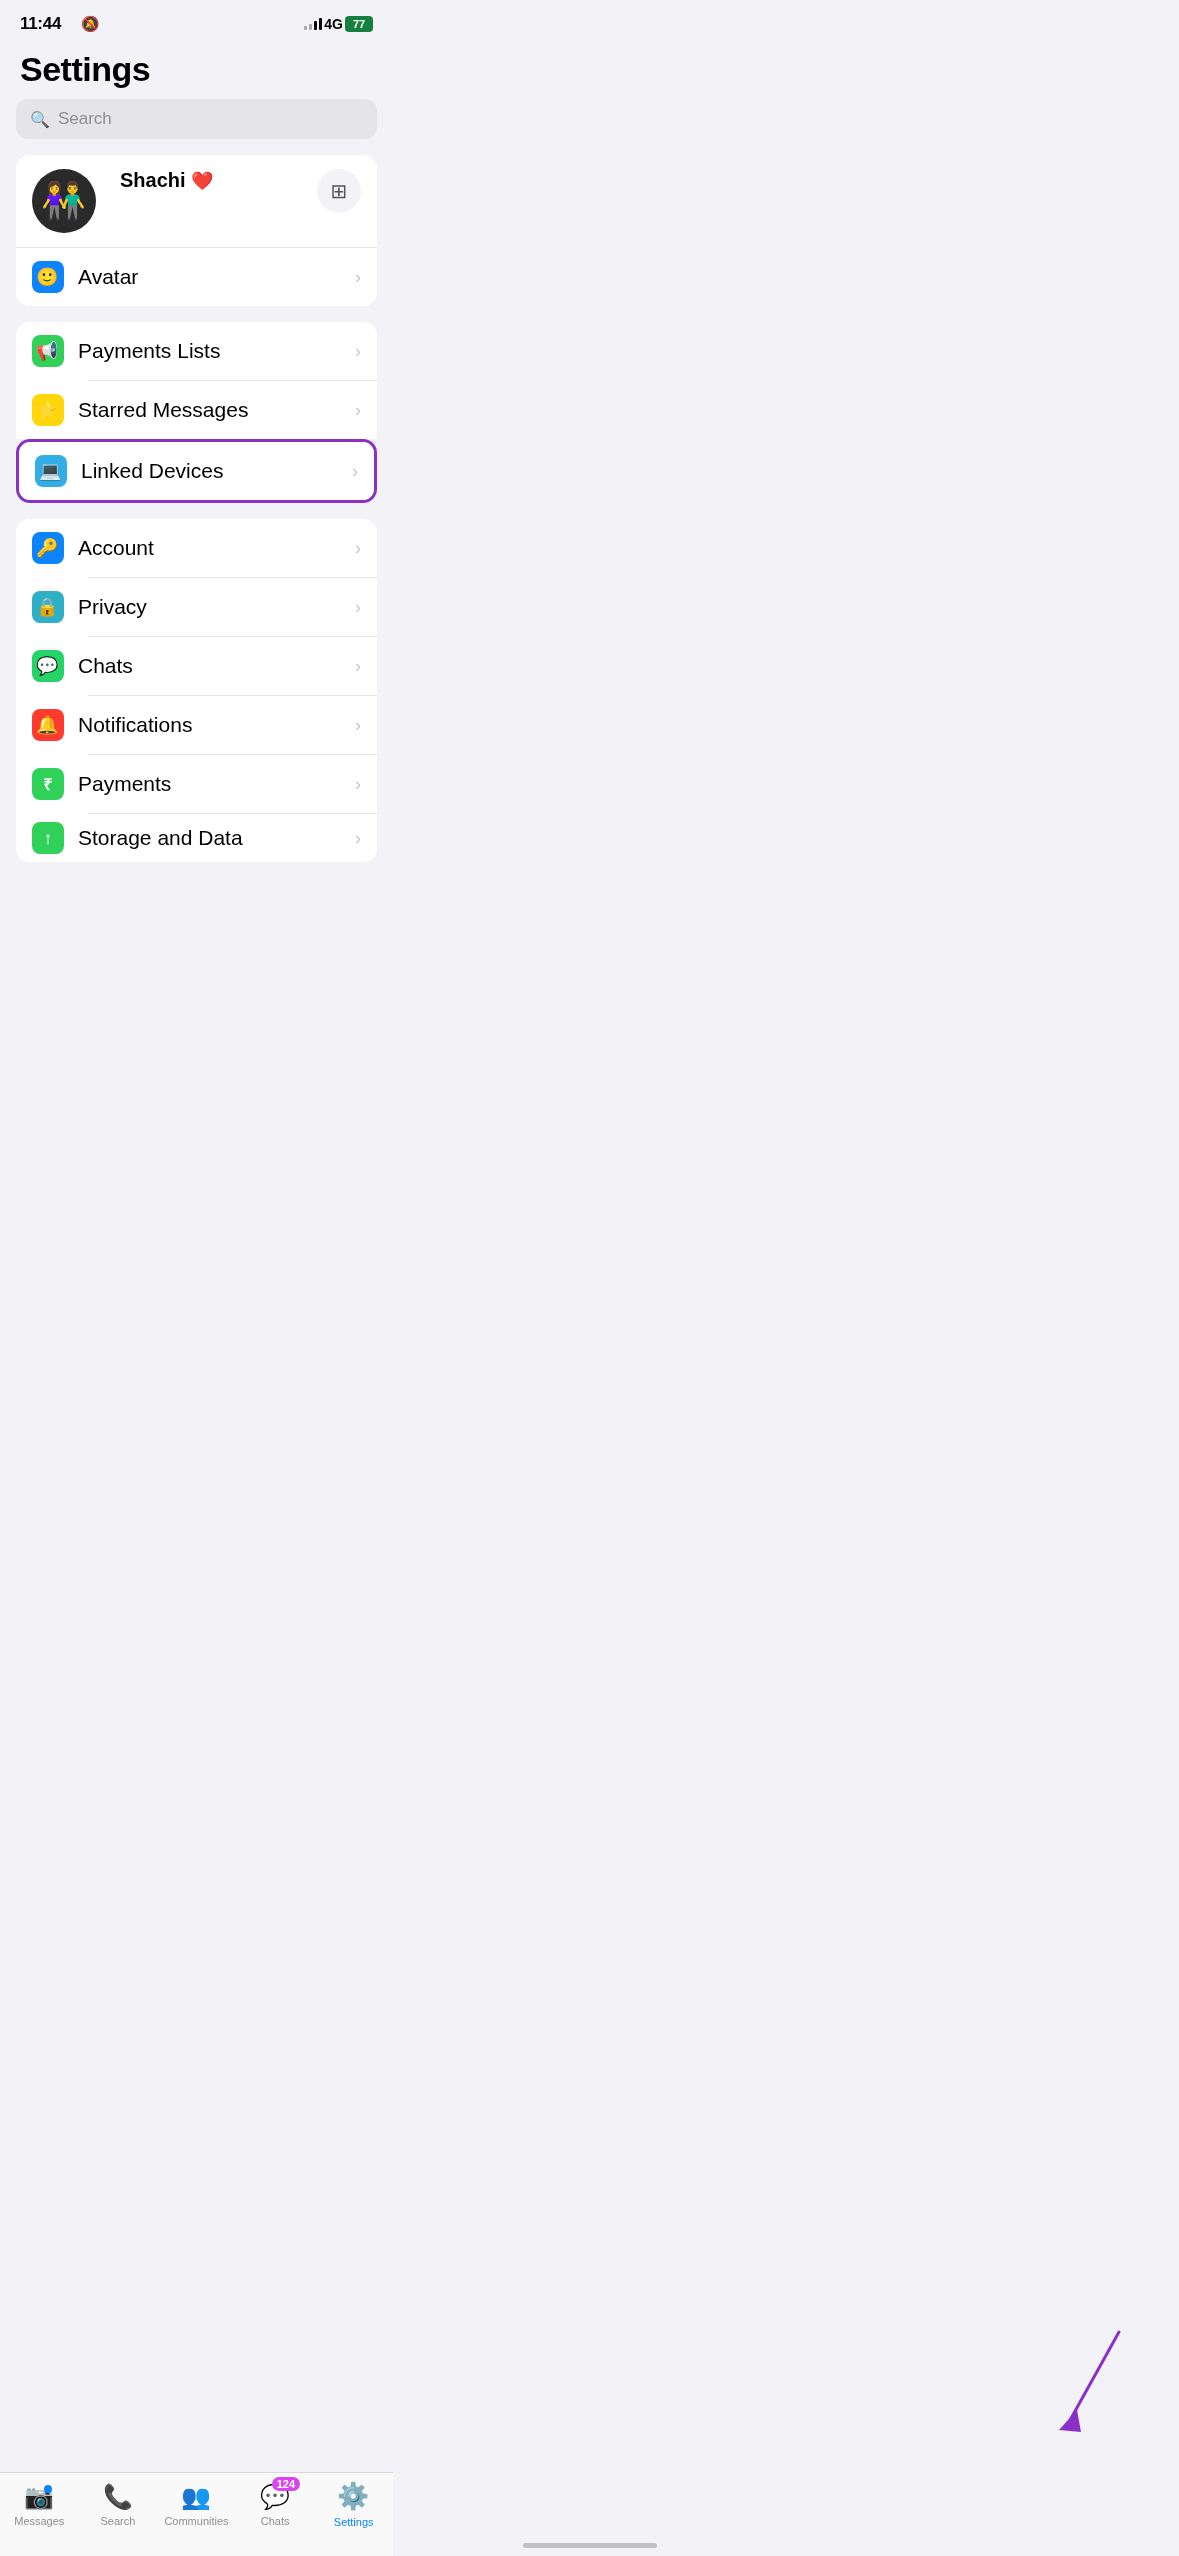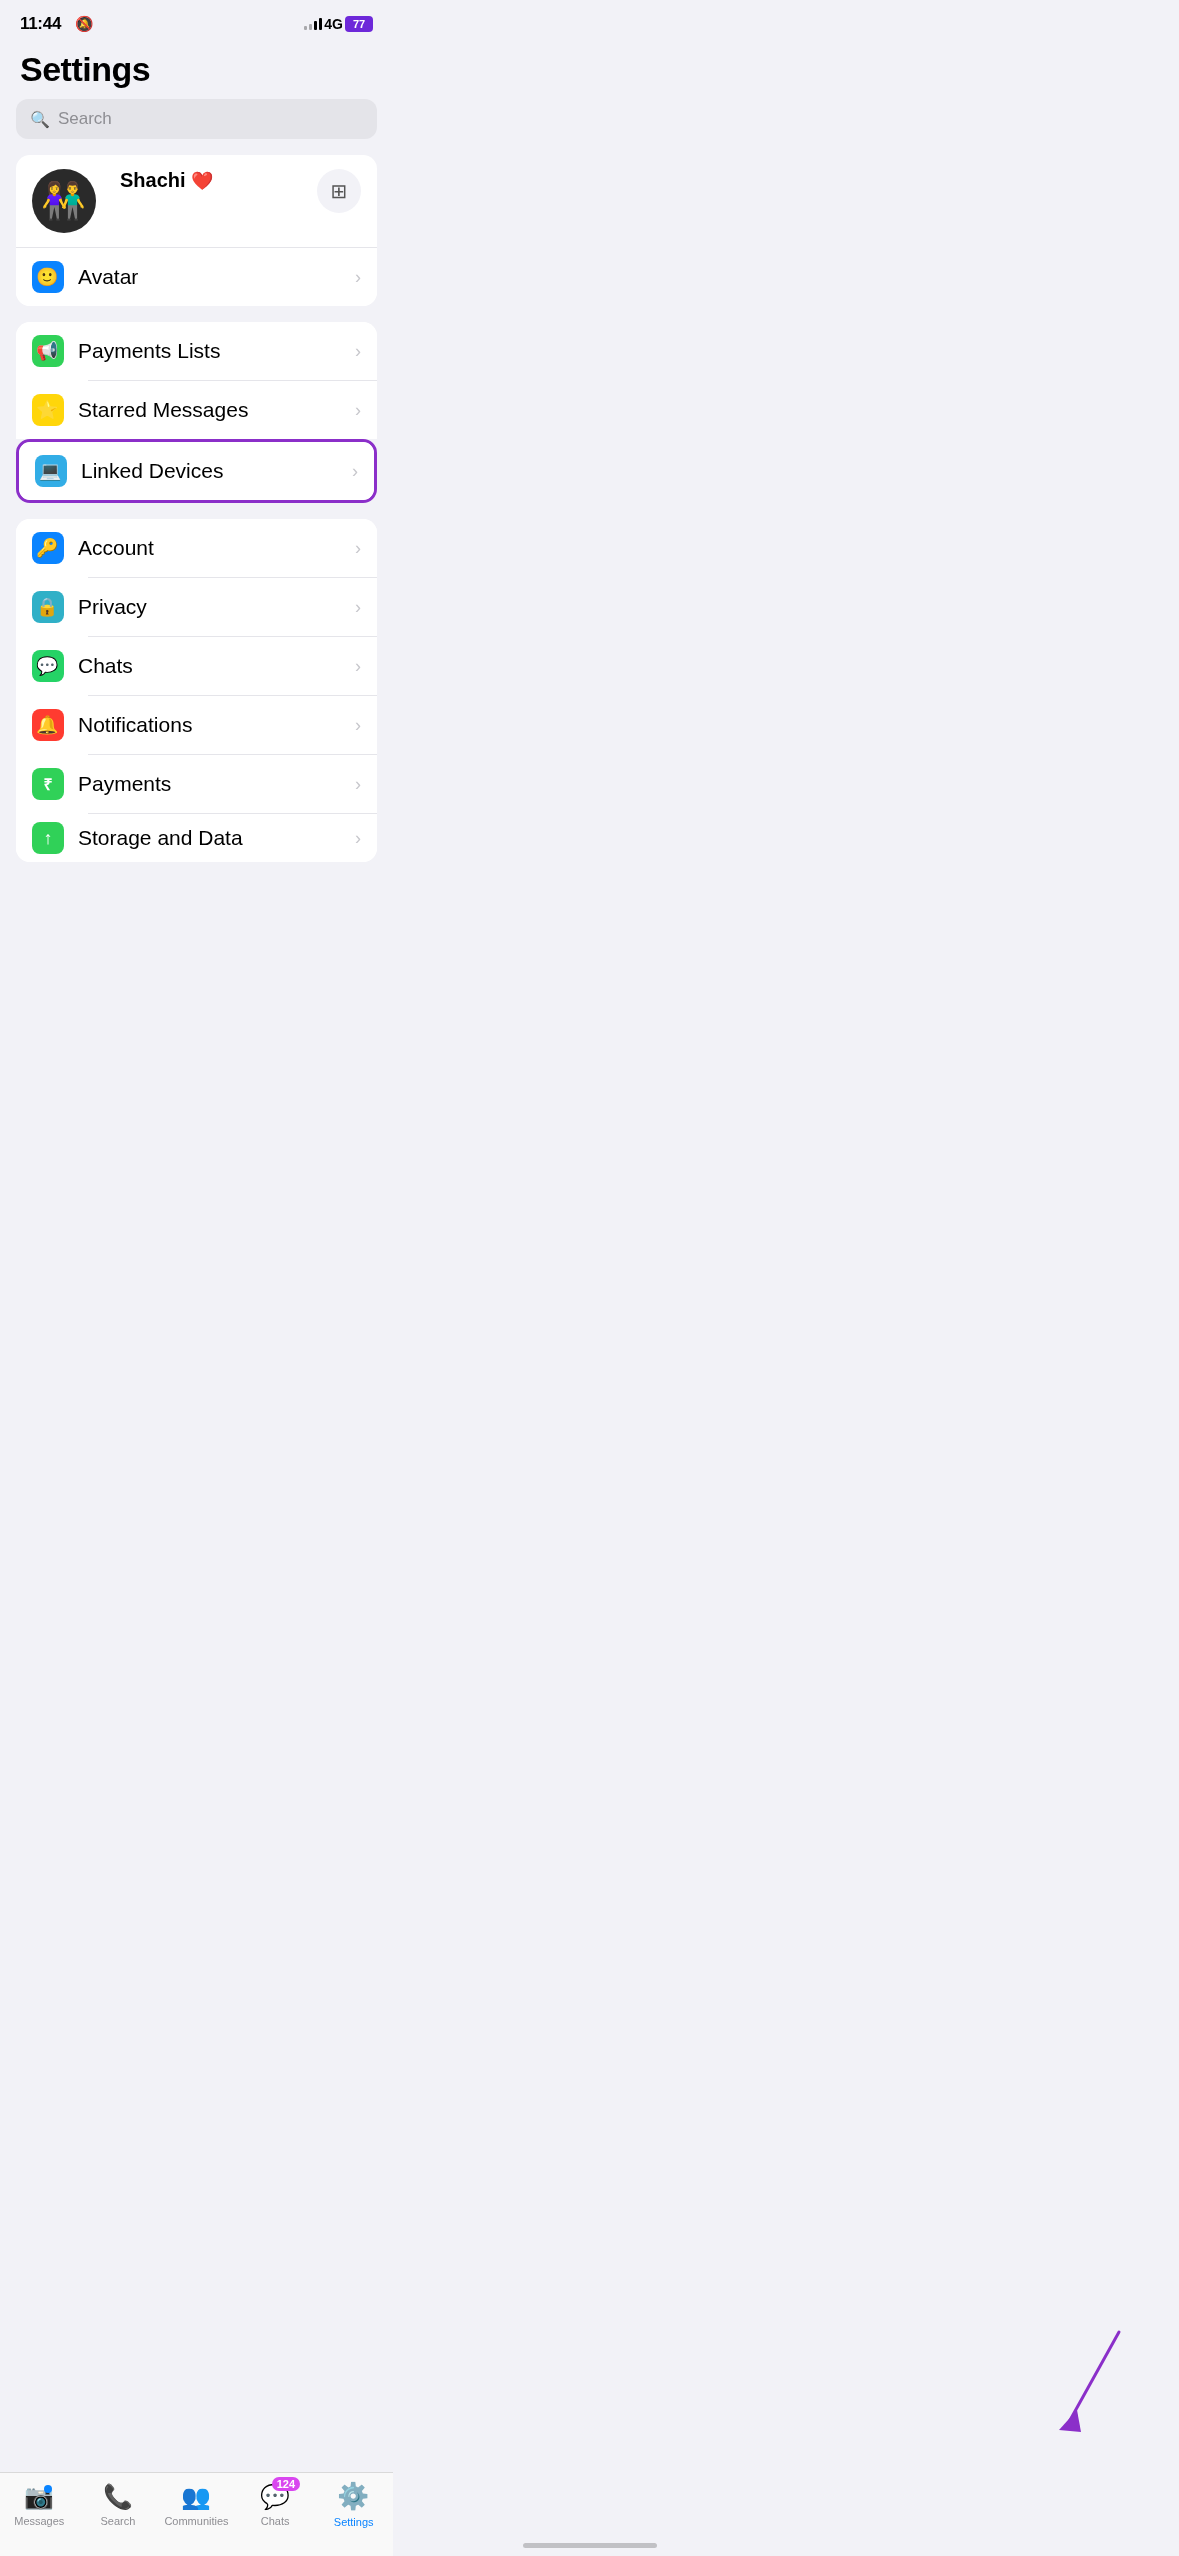--- a/index.html
+++ b/index.html
@@ -52,21 +52,21 @@
     .signal-bar:nth-child(2) { height: 6px; opacity: 0.3; }
     .signal-bar:nth-child(3) { height: 9px; }
     .signal-bar:nth-child(4) { height: 12px; }
 
     .network-type {
       font-size: 14px;
       font-weight: 600;
     }
 
     .battery-body {
-      background: #6d28d9;
+      background: #15803d;
       color: #fff;
       font-size: 11px;
       font-weight: 700;
       padding: 2px 5px;
       border-radius: 4px;
       min-width: 28px;
       text-align: center;
     }
 
     
@@ -337,21 +337,21 @@
     .scroll-area {
       padding-bottom: 100px;
     }
   </style>
 </head>
 <body>
 
 <div class="scroll-area">
 
   <div class="status-bar">
-    <div style="display:flex; align-items:center; gap:14px;">
+    <div style="display:flex; align-items:center; gap:20px;">
       <span class="status-time">11:44</span>
       <span style="font-size:15px;">🔕</span>
     </div>
     <div class="status-right">
       <div class="signal-bars">
         <div class="signal-bar"></div>
         <div class="signal-bar"></div>
         <div class="signal-bar"></div>
         <div class="signal-bar"></div>
       </div>

